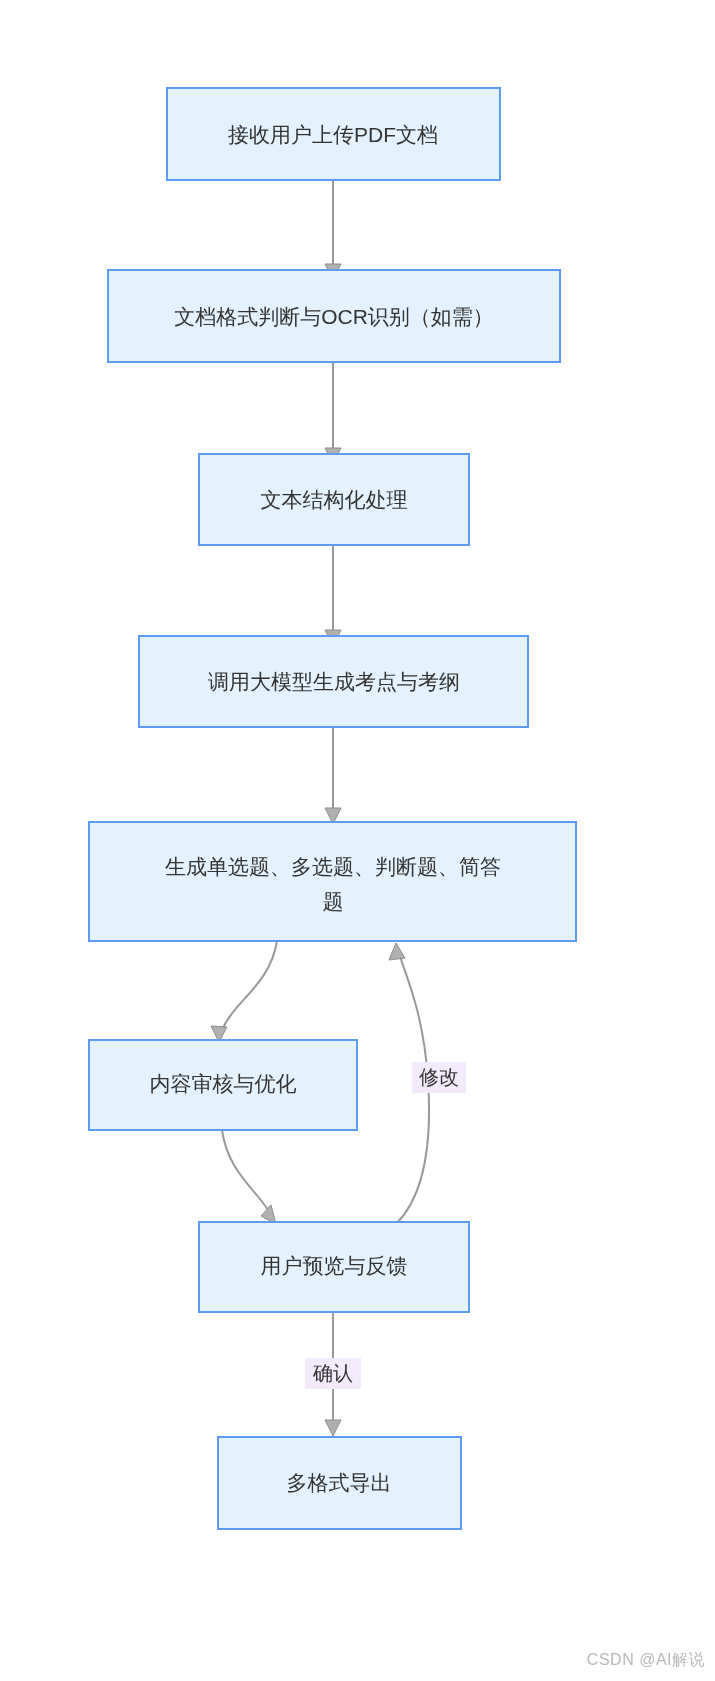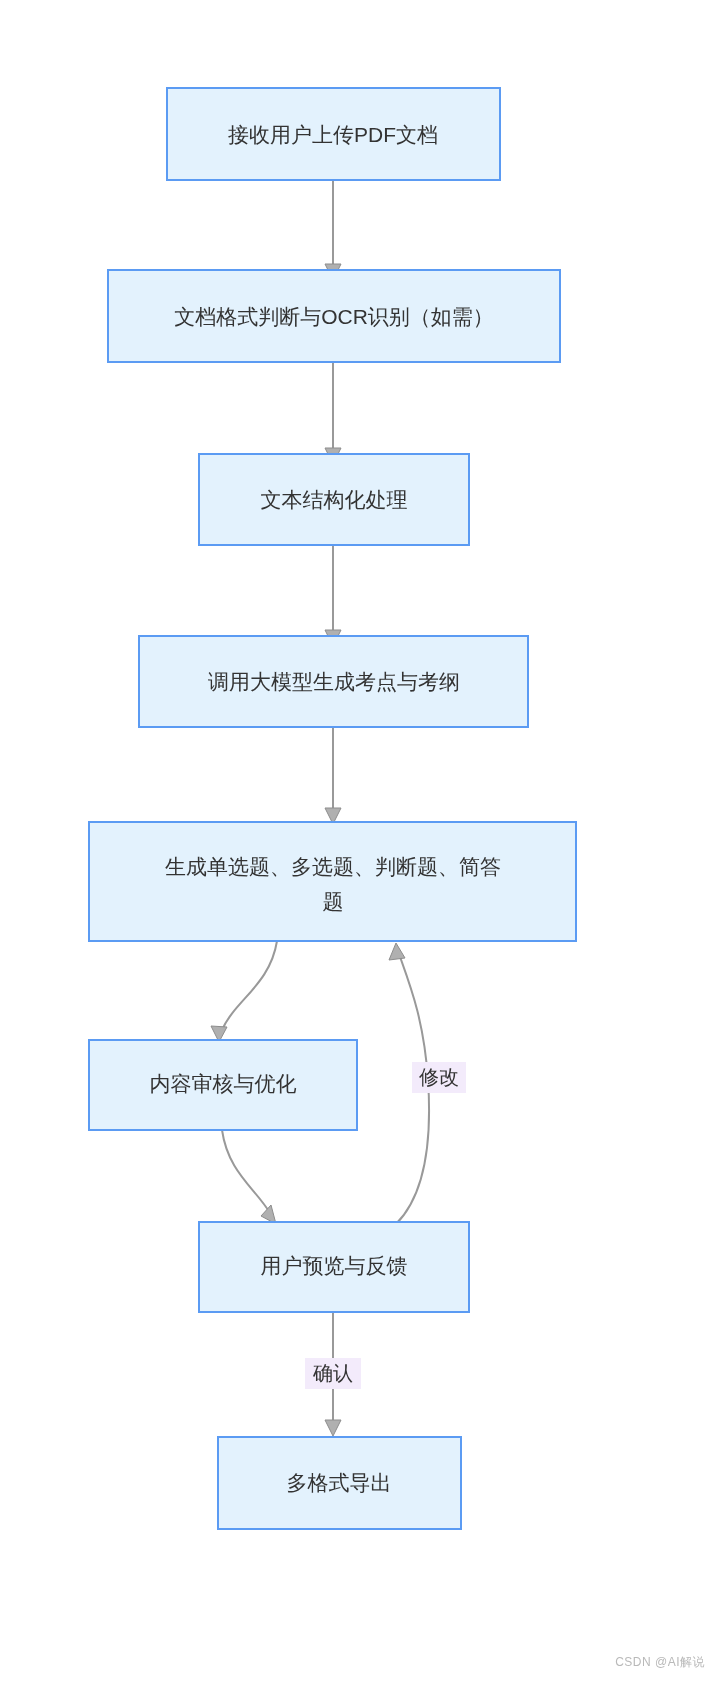--- a/index.html
+++ b/index.html
@@ -52,21 +52,21 @@
     font-size: 20px;
     fill: #333333;
     text-anchor: middle;
     dominant-baseline: middle;
   }
   .watermark {
     position: absolute;
     right: 10px;
     bottom: 10px;
     font-family: "Liberation Sans", "DejaVu Sans", sans-serif;
-    font-size: 12px;
+    font-size: 16px;
     color: #b9b9b9;
     letter-spacing: 0.5px;
     user-select: none;
   }
 </style>
 </head>
 <body>
 
 <svg id="flow-canvas" viewBox="0 0 715 1681" xmlns="http://www.w3.org/2000/svg">
 

